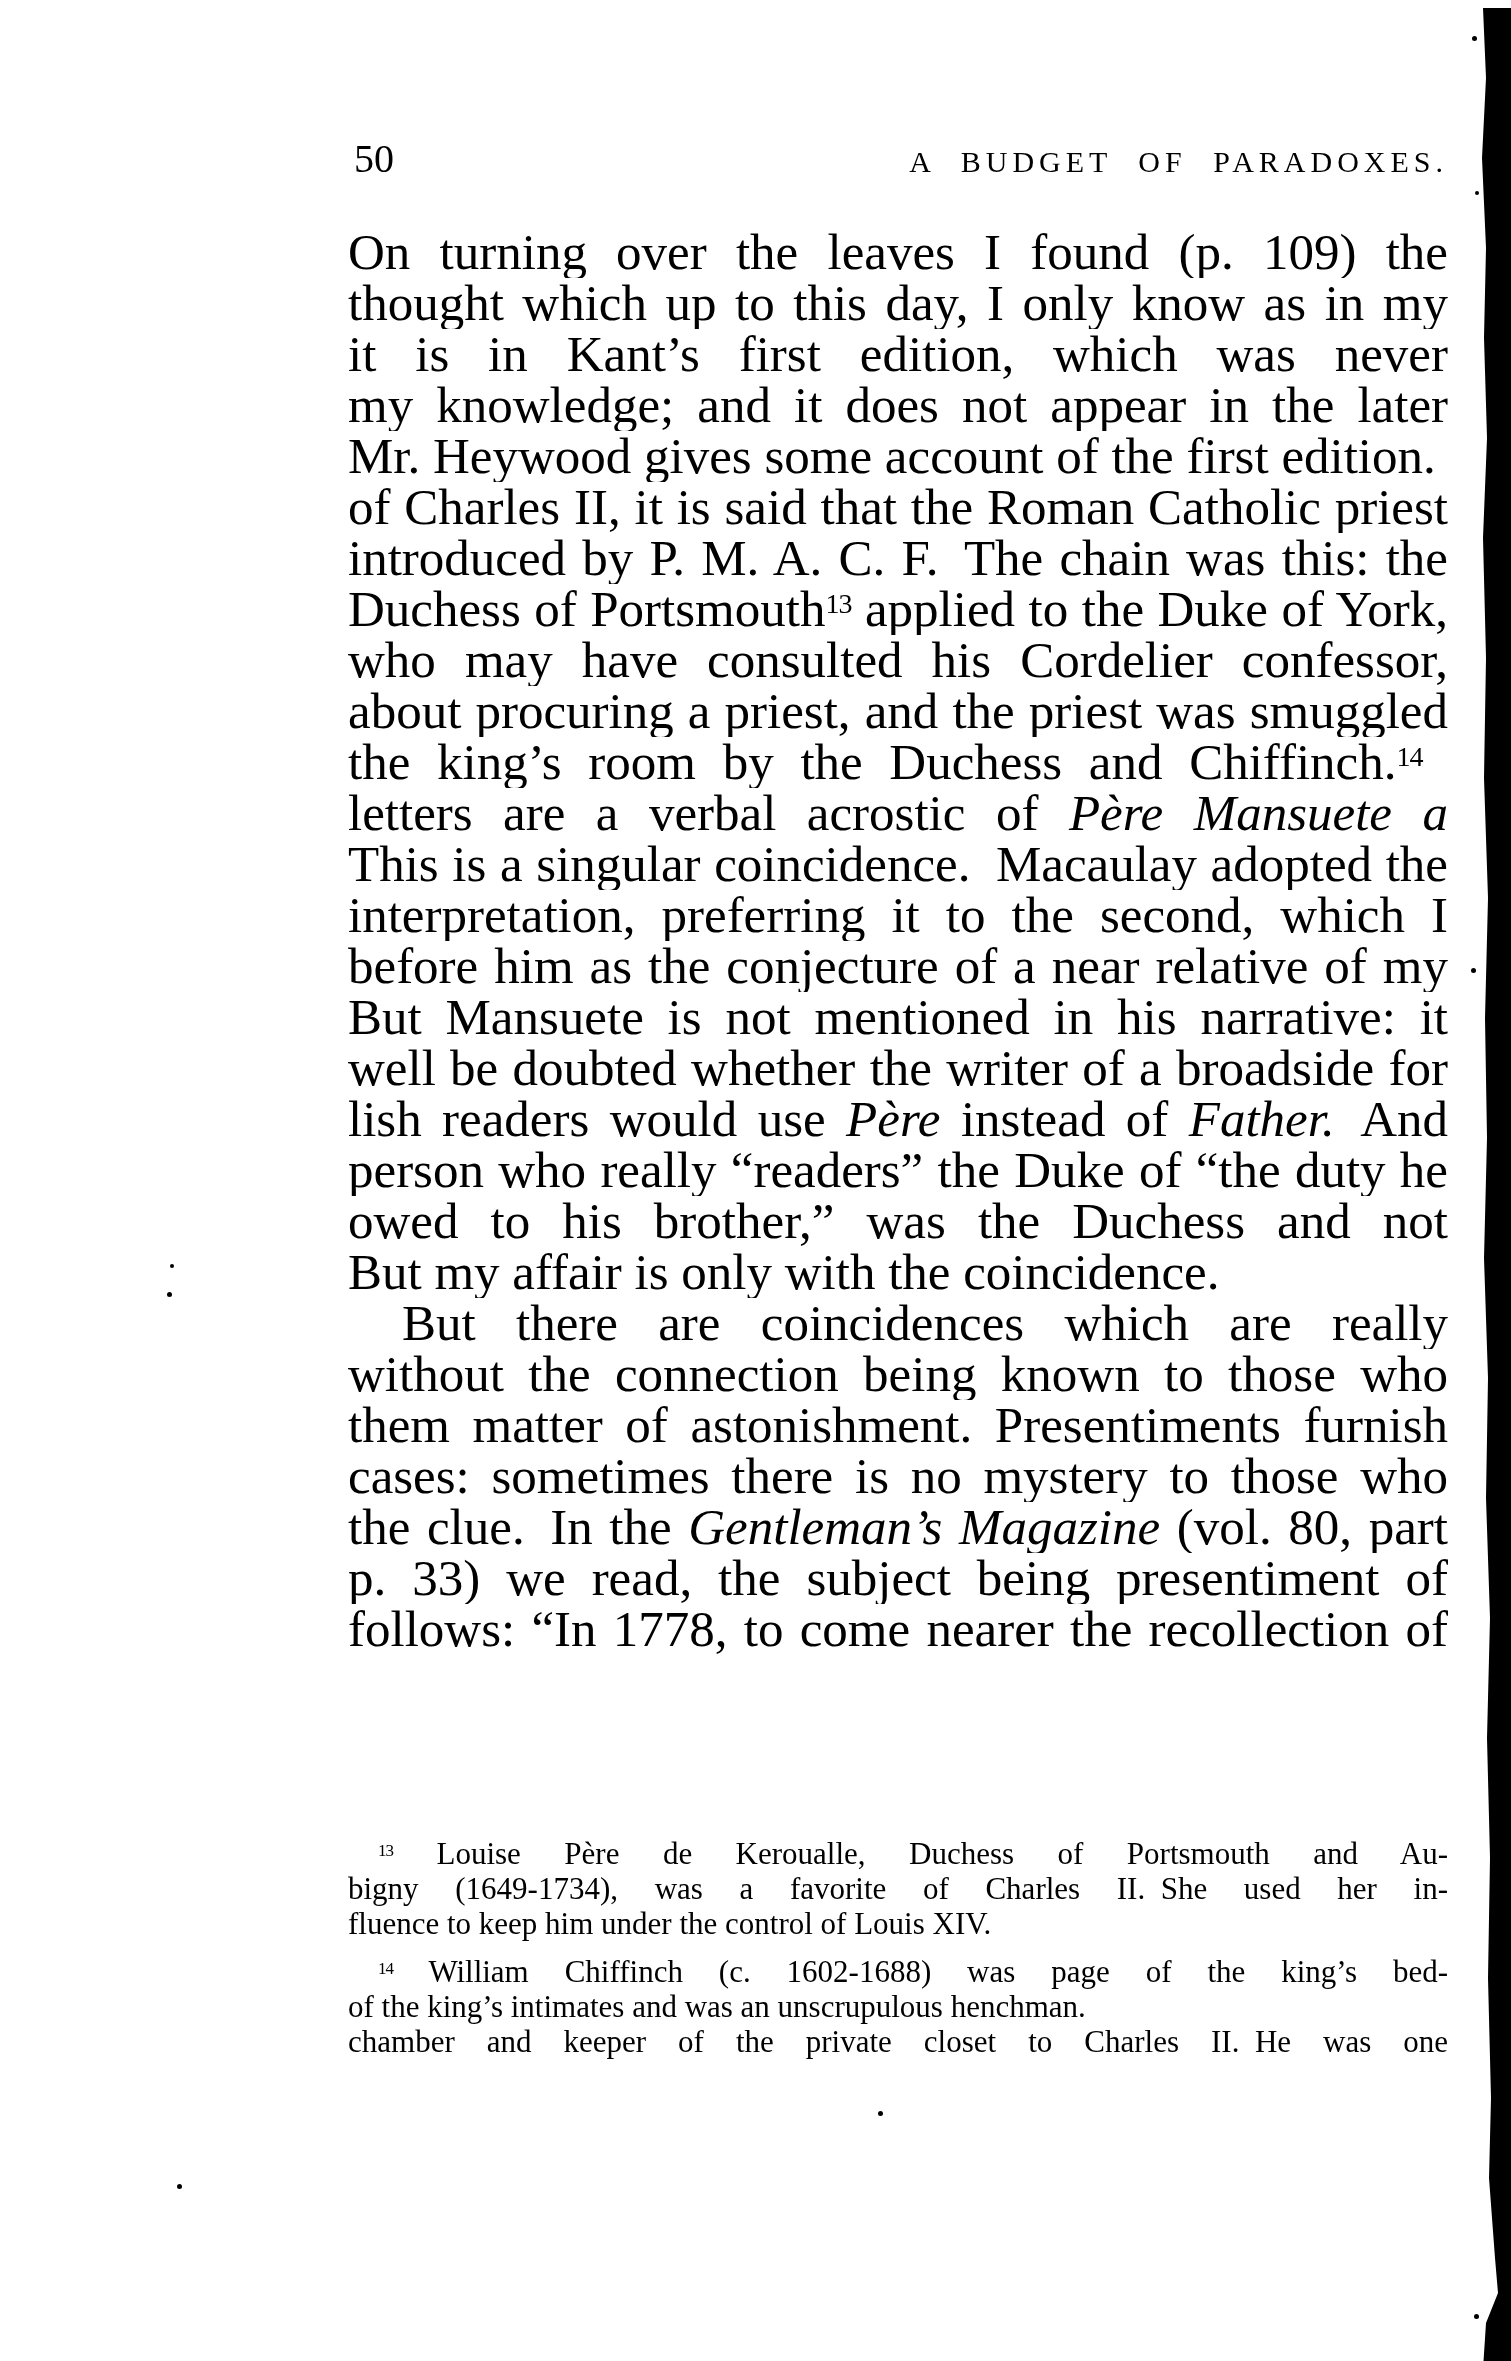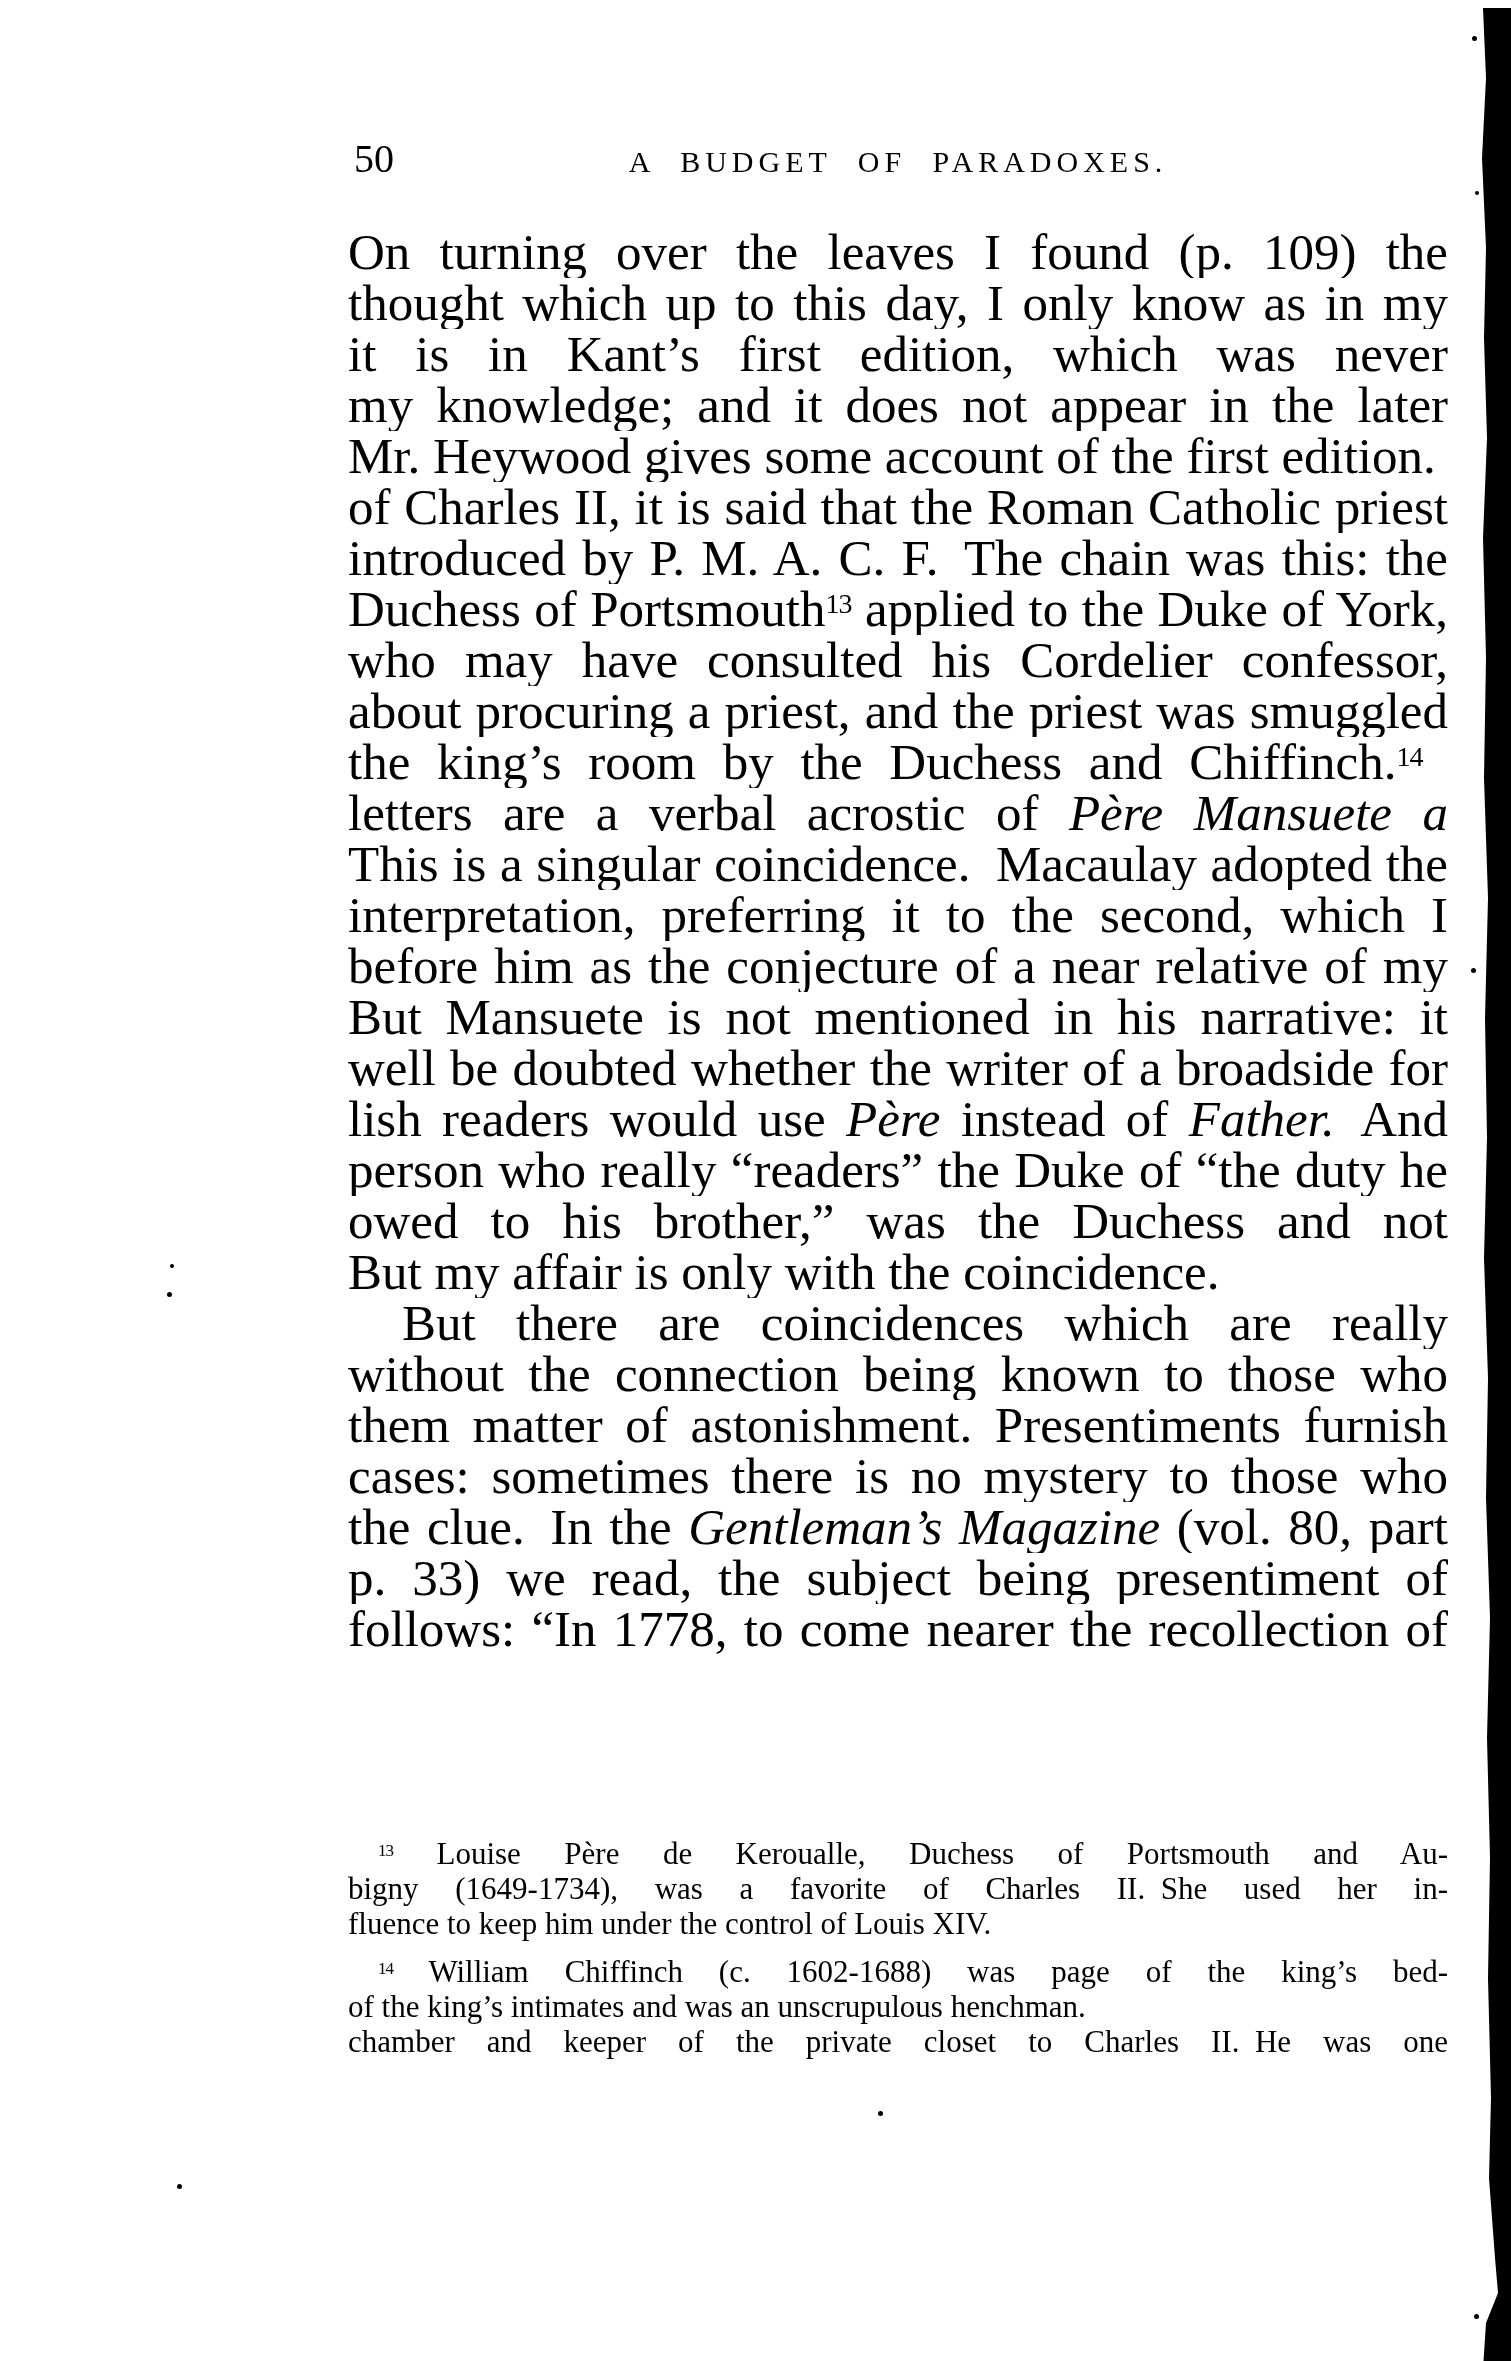--- a/index.html
+++ b/index.html
@@ -10,21 +10,21 @@
     color:#000000;
     font-family:"Liberation Serif","DejaVu Serif",serif;
     overflow:hidden;
     margin-top:8px;
   }
   
   .header { position:absolute; top:128px; left:348px; width:1100px; height:50px; }
   .page-num { position:absolute; left:6px; top:0; font-size:40px; line-height:46px; }
   .running-title {
     position:absolute; left:0; right:0; top:6px;
-    text-align:center; font-size:30px; line-height:40px;
+    text-align:right; font-size:30px; line-height:40px;
     letter-spacing:5px; word-spacing:14px;
   }
   
   .body-block { position:absolute; top:219px; left:348px; width:1100px; }
   .fn-block   { position:absolute; top:1828px; left:348px; width:1100px; }
   .line {
     text-align:justify; text-align-last:justify;
     overflow:hidden; white-space:normal;
   }
   .body-block .line { font-size:51px; height:51px; line-height:51px; }

